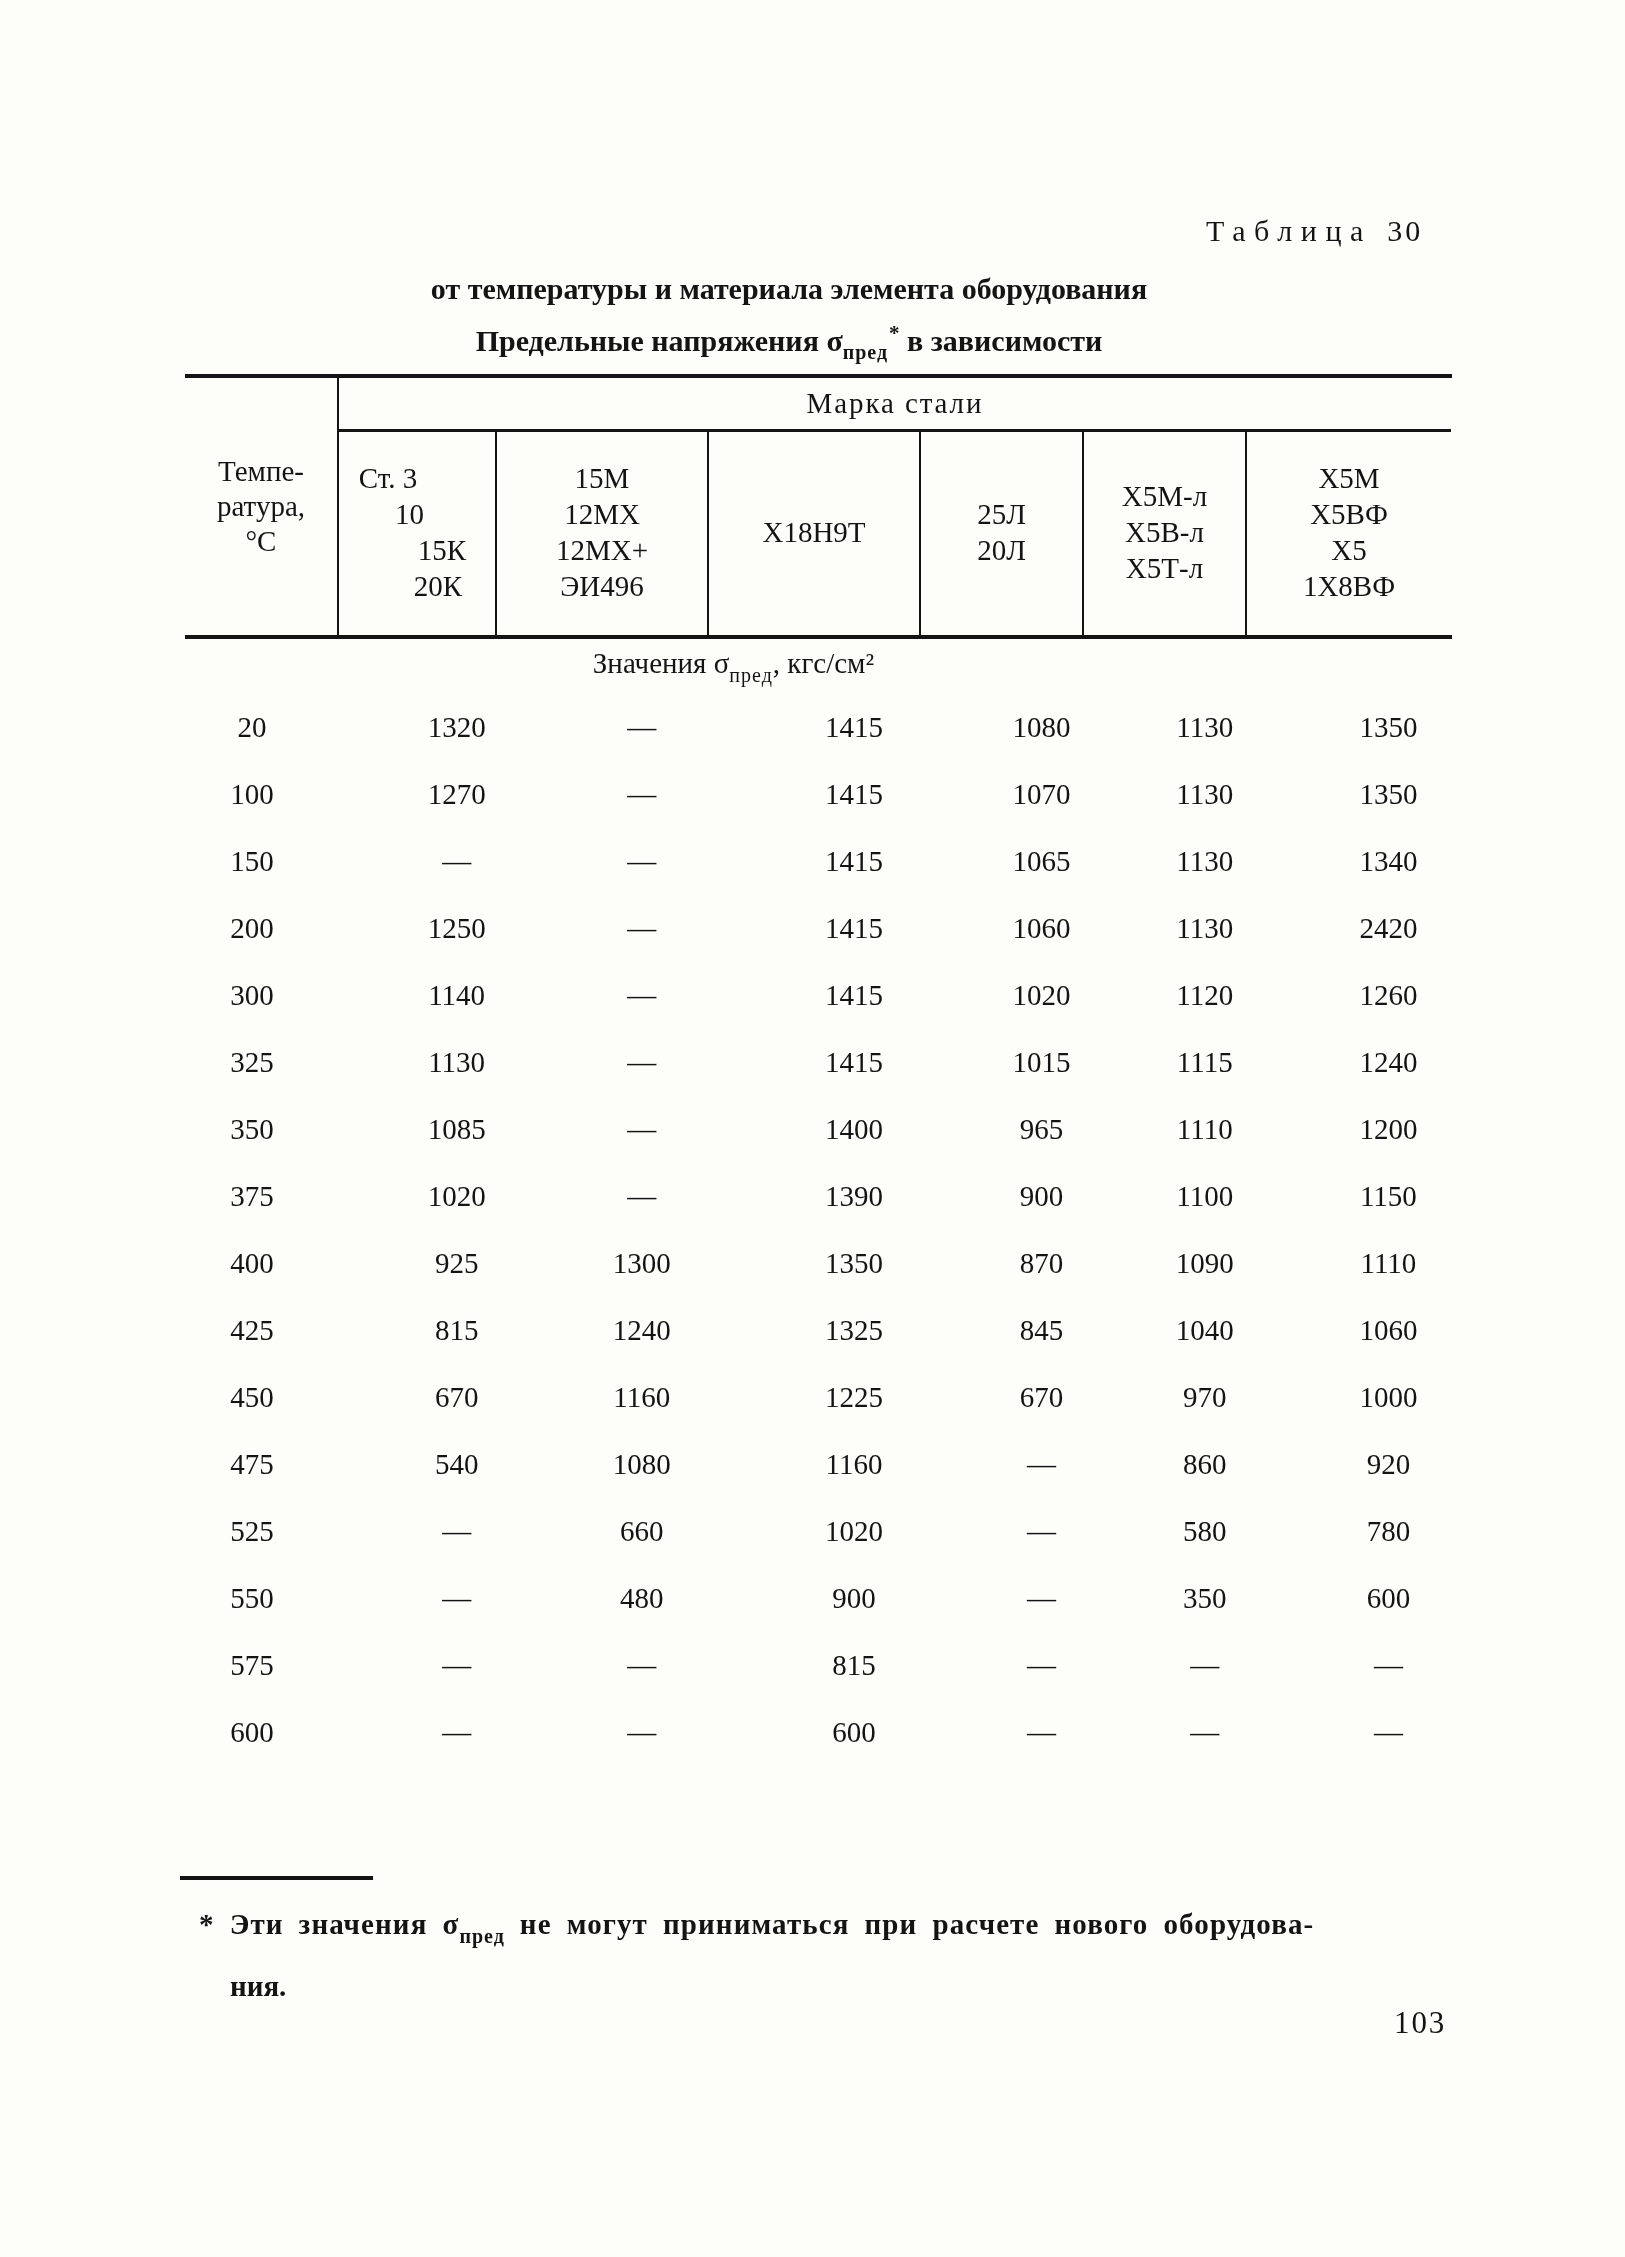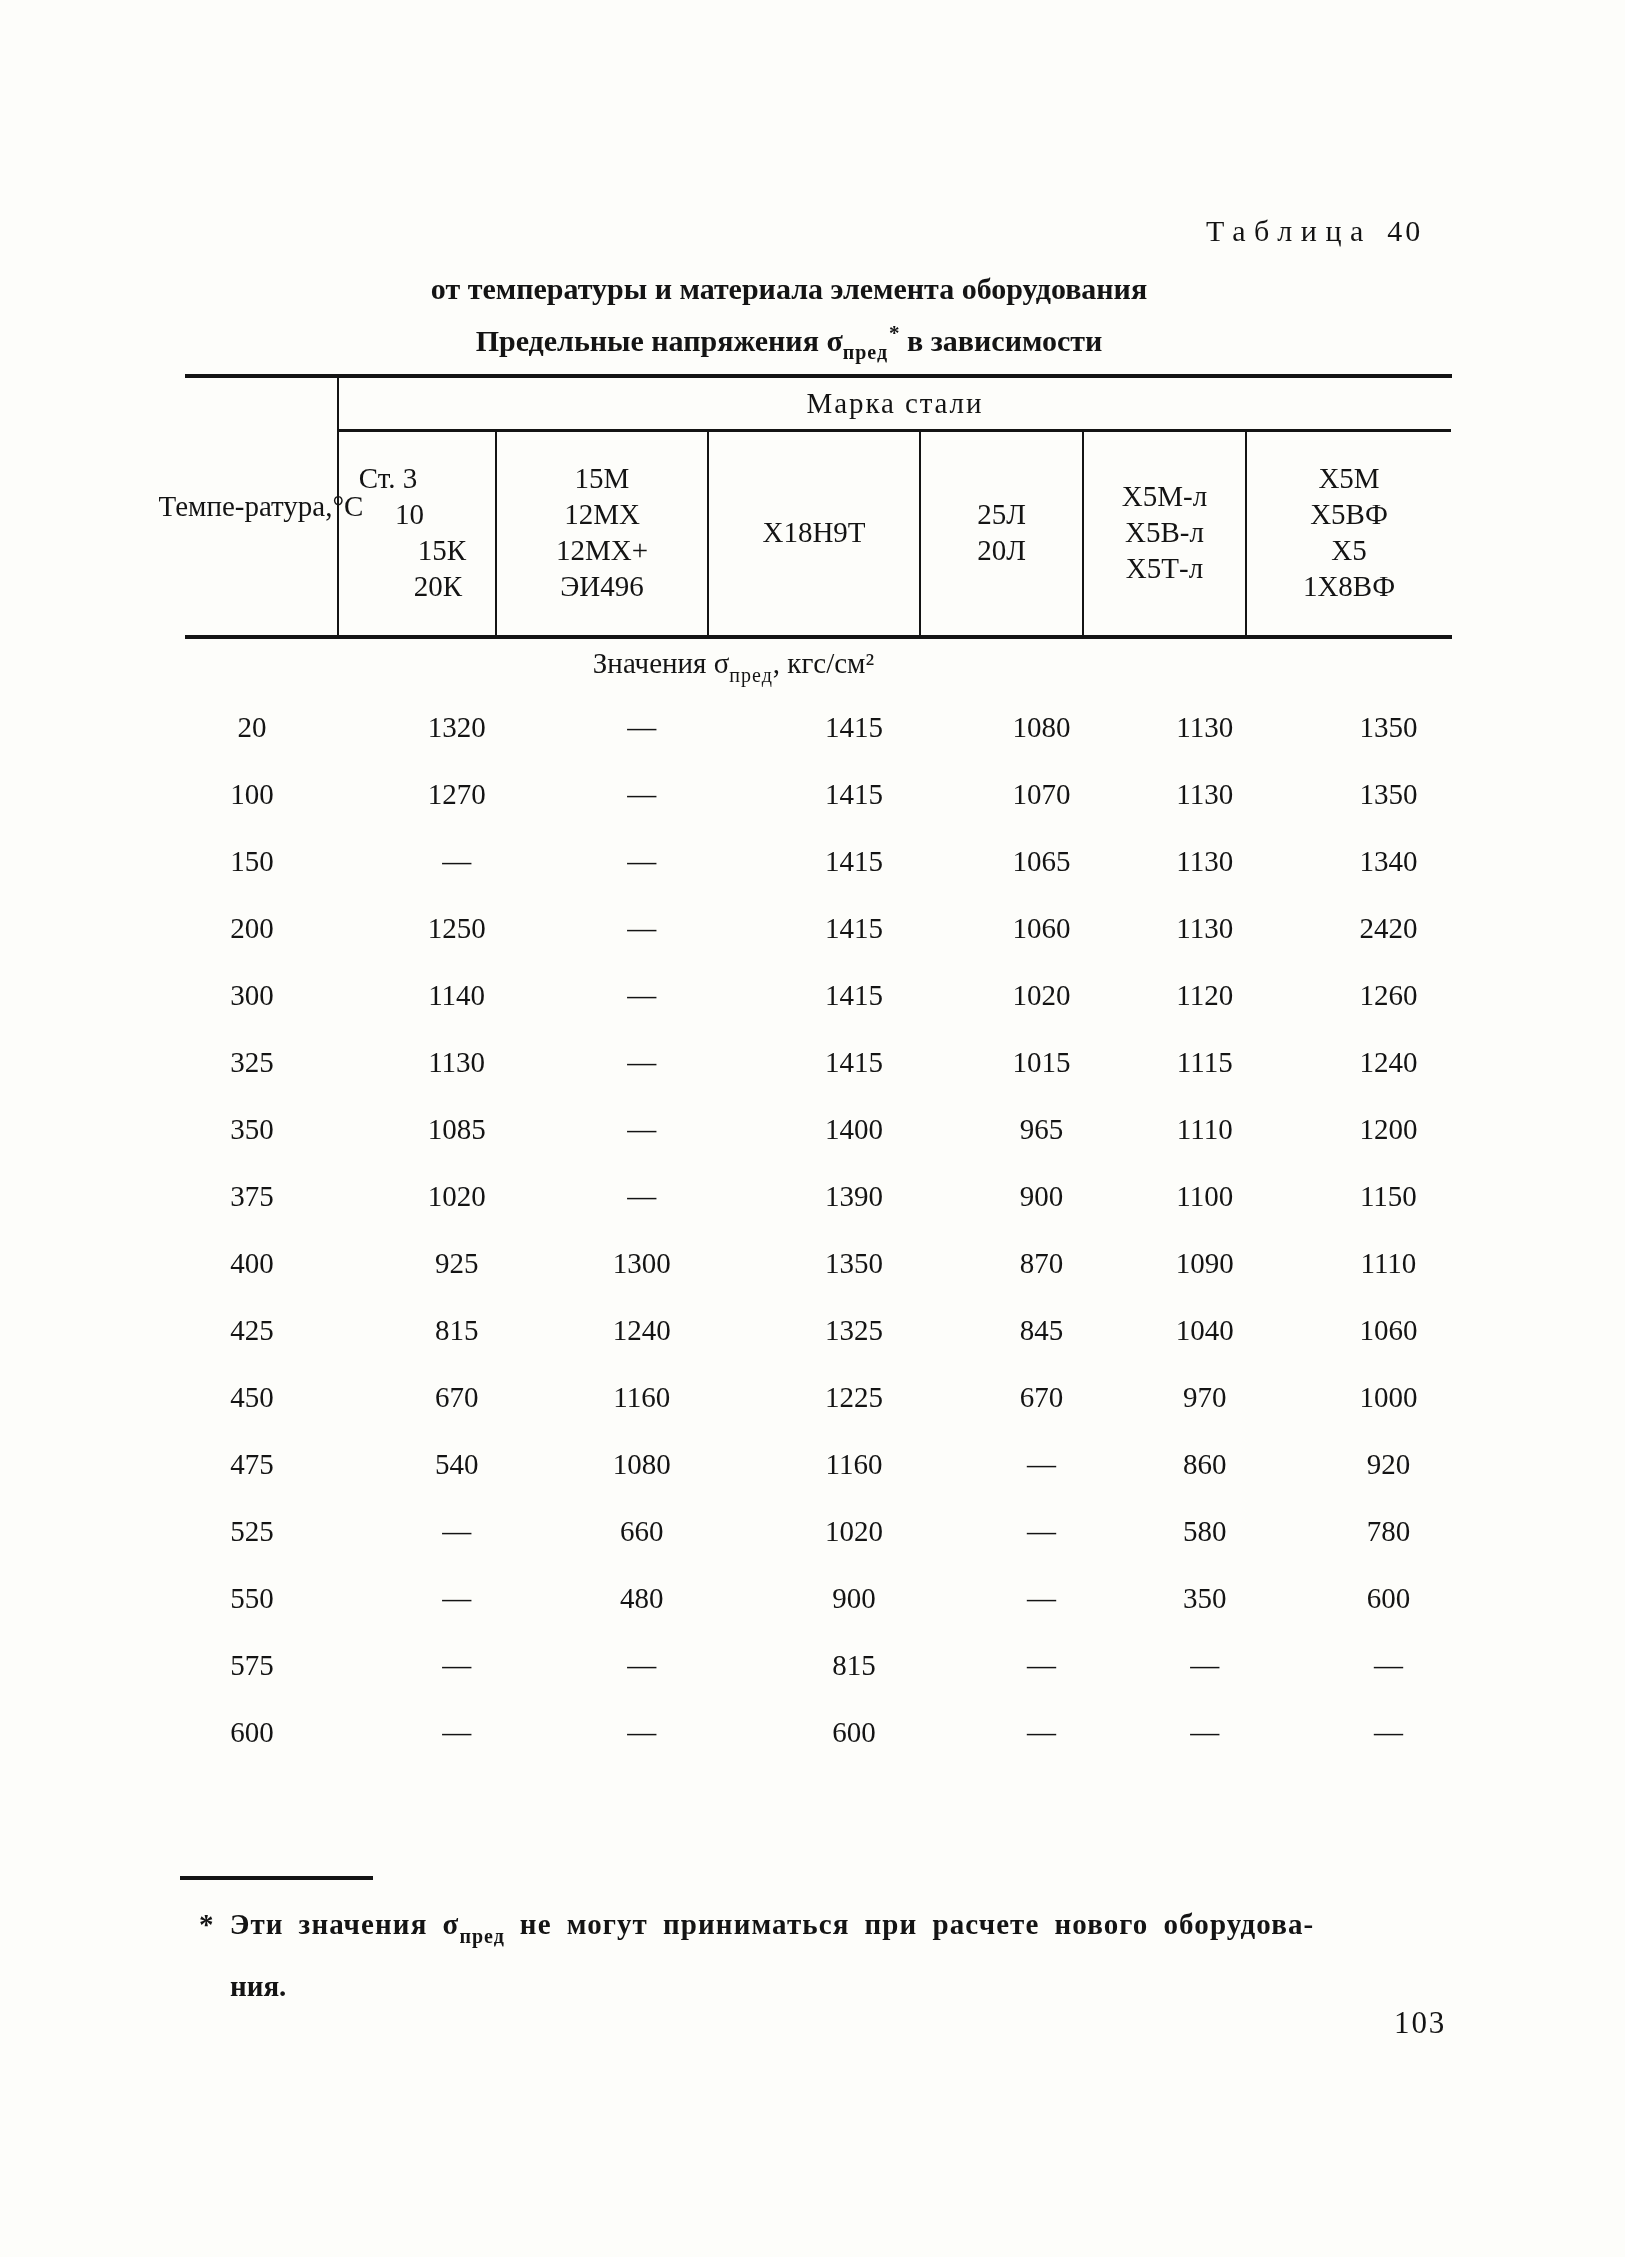--- a/index.html
+++ b/index.html
@@ -29,21 +29,21 @@
     display:grid;
     grid-template-columns:154px 158px 212px 212px 163px 163px 204px;
     grid-template-rows:54px 203px;
     border-top:4.8px solid #141414;
     border-bottom:4.8px solid #141414;
     font-size:29px;
   }
   .temp-head {
     grid-column:1; grid-row:1 / 3;
     border-right:2.9px solid #141414;
-    display:flex; flex-direction:row; justify-content:center; align-items:center;
+    display:flex; flex-direction:column; justify-content:center; align-items:center;
     line-height:35px; text-align:center;
   }
   .group-head {
     grid-column:2 / 8; grid-row:1;
     border-bottom:3.8px solid #141414;
     display:flex; justify-content:center; align-items:center;
     letter-spacing:1.9px;
   }
   .hcell {
     grid-row:2;
@@ -80,21 +80,21 @@
   .footnote .l2 { padding-left:31px; }
   
   .page-number { position:absolute; left:1394px; top:2005px; font-size:31px; letter-spacing:1.9px; }
 </style>
 </head>
 <body>
 
 <div class="page">
 
   <div class="table-label">
-    <span class="word">Таблица</span><span class="num">40</span>
+    <span class="word">Таблица</span><span class="num">30</span>
   </div>
 
   <div class="title">
     <div>от температуры и материала элемента оборудования</div>
     <div><span>Предельные напряжения </span><span>σ</span><sub class="sig-sub">пред</sub><sup class="sig-sup">*</sup><span> в зависимости</span></div>
   </div>
 
   <div class="tbl">
     <div class="thead">
       <div class="temp-head">

